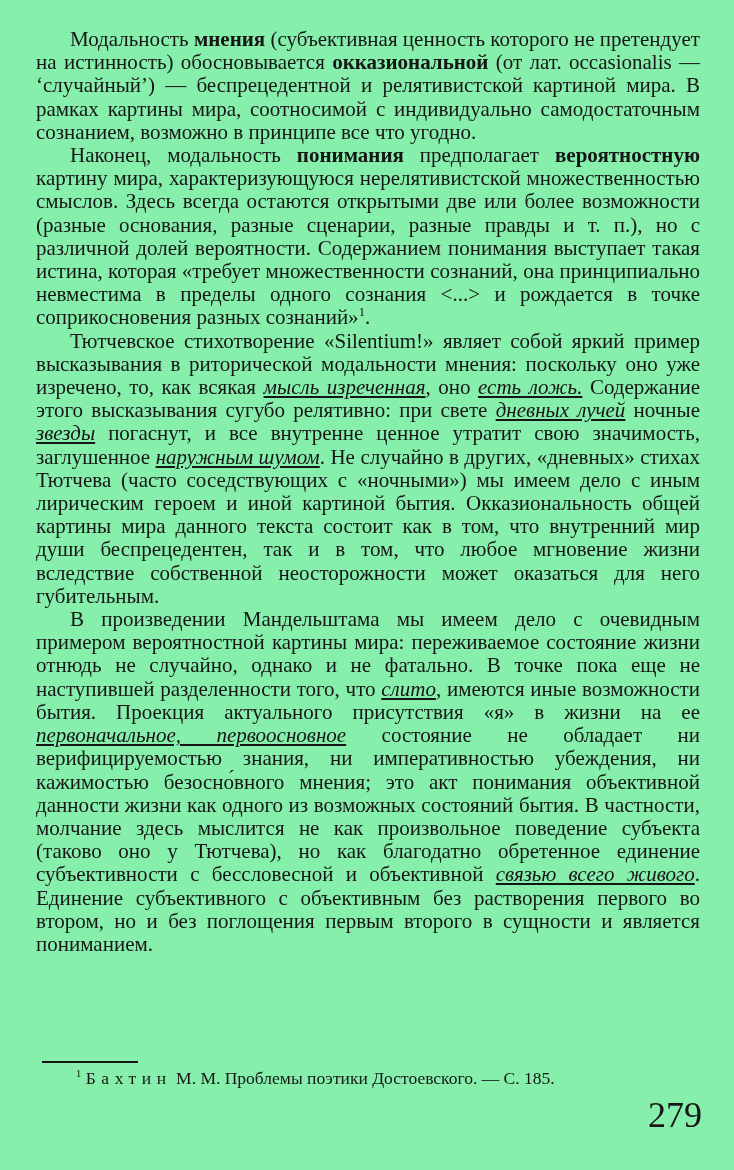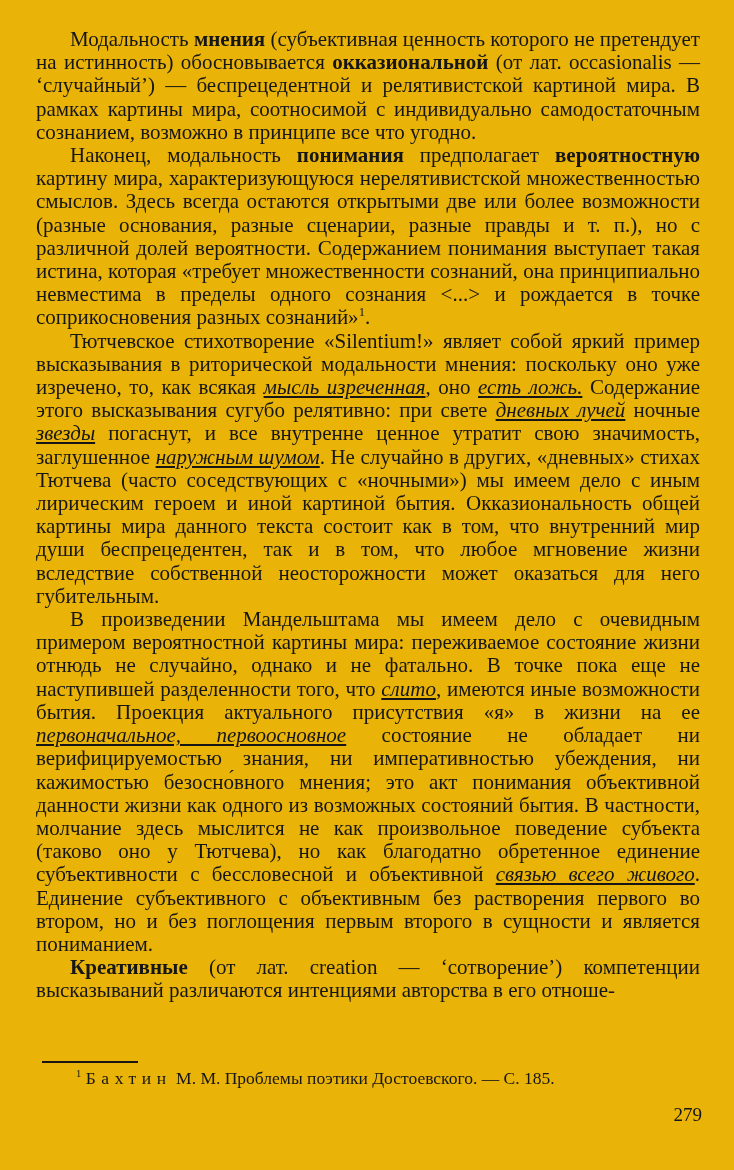--- a/index.html
+++ b/index.html
@@ -5,21 +5,21 @@
   html, body {
     margin: 0;
     padding: 0;
     background: #e8e8e8;
   }
   .page {
     position: relative;
     width: 734px;
     height: 1170px;
     margin: 0 auto;
-    background: #eab308;
+    background: #86efac;
     color: #161616;
     font-family: "Liberation Serif", "DejaVu Serif", serif;
     overflow: hidden;
   }
   .text-block {
     position: absolute;
     left: 36px;
     top: 28px;
     width: 664px;
     font-size: 21px;
@@ -54,33 +54,32 @@
     top: 1068px;
     width: 620px;
     font-size: 17.5px;
     line-height: 21px;
     text-indent: 40px;
   }
   .page-number {
     position: absolute;
     right: 32px;
     top: 1100px;
-    font-size: 19px;
+    font-size: 36px;
     line-height: 30px;
   }
 </style>
 </head>
 <body>
 
 <div class="page">
   <main class="text-block">
       <p class="para"><span class="run-n">Модальность </span><span class="run-b">мнения</span><span class="run-n"> (субъективная ценность которого не претендует на истинность) обосновывается </span><span class="run-b">окказиональной</span><span class="run-n"> (от лат. occasionalis — ‘случайный’) — беспрецедентной и релятивистской картиной мира. В рамках картины мира, соотносимой с индивидуально самодостаточным сознанием, возможно в принципе все что угодно.</span></p>
       <p class="para"><span class="run-n">Наконец, модальность </span><span class="run-b">понимания</span><span class="run-n"> предполагает </span><span class="run-b">вероятностную</span><span class="run-n"> картину мира, характеризующуюся нерелятивистской множественностью смыслов. Здесь всегда остаются открытыми две или более возможности (разные основания, разные сценарии, разные правды и т. п.), но с различной долей вероятности. Содержанием понимания выступает такая истина, которая «требует множественности сознаний, она принципиально невместима в пределы одного сознания &lt;...&gt; и рождается в точке соприкосновения разных сознаний»</span><span class="run-sup">1</span><span class="run-n">.</span></p>
       <p class="para"><span class="run-n">Тютчевское стихотворение «Silentium!» являет собой яркий пример высказывания в риторической модальности мнения: поскольку оно уже изречено, то, как всякая </span><span class="run-i">мысль изреченная</span><span class="run-n">, оно </span><span class="run-i">есть ложь.</span><span class="run-n"> Содержание этого высказывания сугубо релятивно: при свете </span><span class="run-i">дневных лучей</span><span class="run-n"> ночные </span><span class="run-i">звезды</span><span class="run-n"> погаснут, и все внутренне ценное утратит свою значимость, заглушенное </span><span class="run-i">наружным шумом</span><span class="run-n">. Не случайно в других, «дневных» стихах Тютчева (часто соседствующих с «ночными») мы имеем дело с иным лирическим героем и иной картиной бытия. Окказиональность общей картины мира данного текста состоит как в том, что внутренний мир души беспрецедентен, так и в том, что любое мгновение жизни вследствие собственной неосторожности может оказаться для него губительным.</span></p>
       <p class="para"><span class="run-n">В произведении Мандельштама мы имеем дело с очевидным примером вероятностной картины мира: переживаемое состояние жизни отнюдь не случайно, однако и не фатально. В точке пока еще не наступившей разделенности того, что </span><span class="run-i">слито</span><span class="run-n">, имеются иные возможности бытия. Проекция актуального присутствия «я» в жизни на ее </span><span class="run-i">первоначальное, первоосновное</span><span class="run-n"> состояние не обладает ни верифицируемостью знания, ни императивностью убеждения, ни кажимостью безосно́вного мнения; это акт понимания объективной данности жизни как одного из возможных состояний бытия. В частности, молчание здесь мыслится не как произвольное поведение субъекта (таково оно у Тютчева), но как благодатно обретенное единение субъективности с бессловесной и объективной </span><span class="run-i">связью всего живого</span><span class="run-n">. Единение субъективного с объективным без растворения первого во втором, но и без поглощения первым второго в сущности и является пониманием.</span></p>
-      <p class="para"><span class="run-b">Креативные</span><span class="run-n"> (от лат. creation — ‘сотворение’) компетенции высказываний различаются интенциями авторства в его отноше-</span></p>
     </main>
   <div class="footnote-sep"></div>
   <div class="footnote">
     <span><span class="run-sup">1</span><span class="run-n"> </span><span class="run-sp">Бахтин</span><span class="run-n"> М. М. Проблемы поэтики Достоевского. — С. 185.</span></span>
   </div>
   <div class="page-number">279</div>
 </div>
 
 </body></html>

